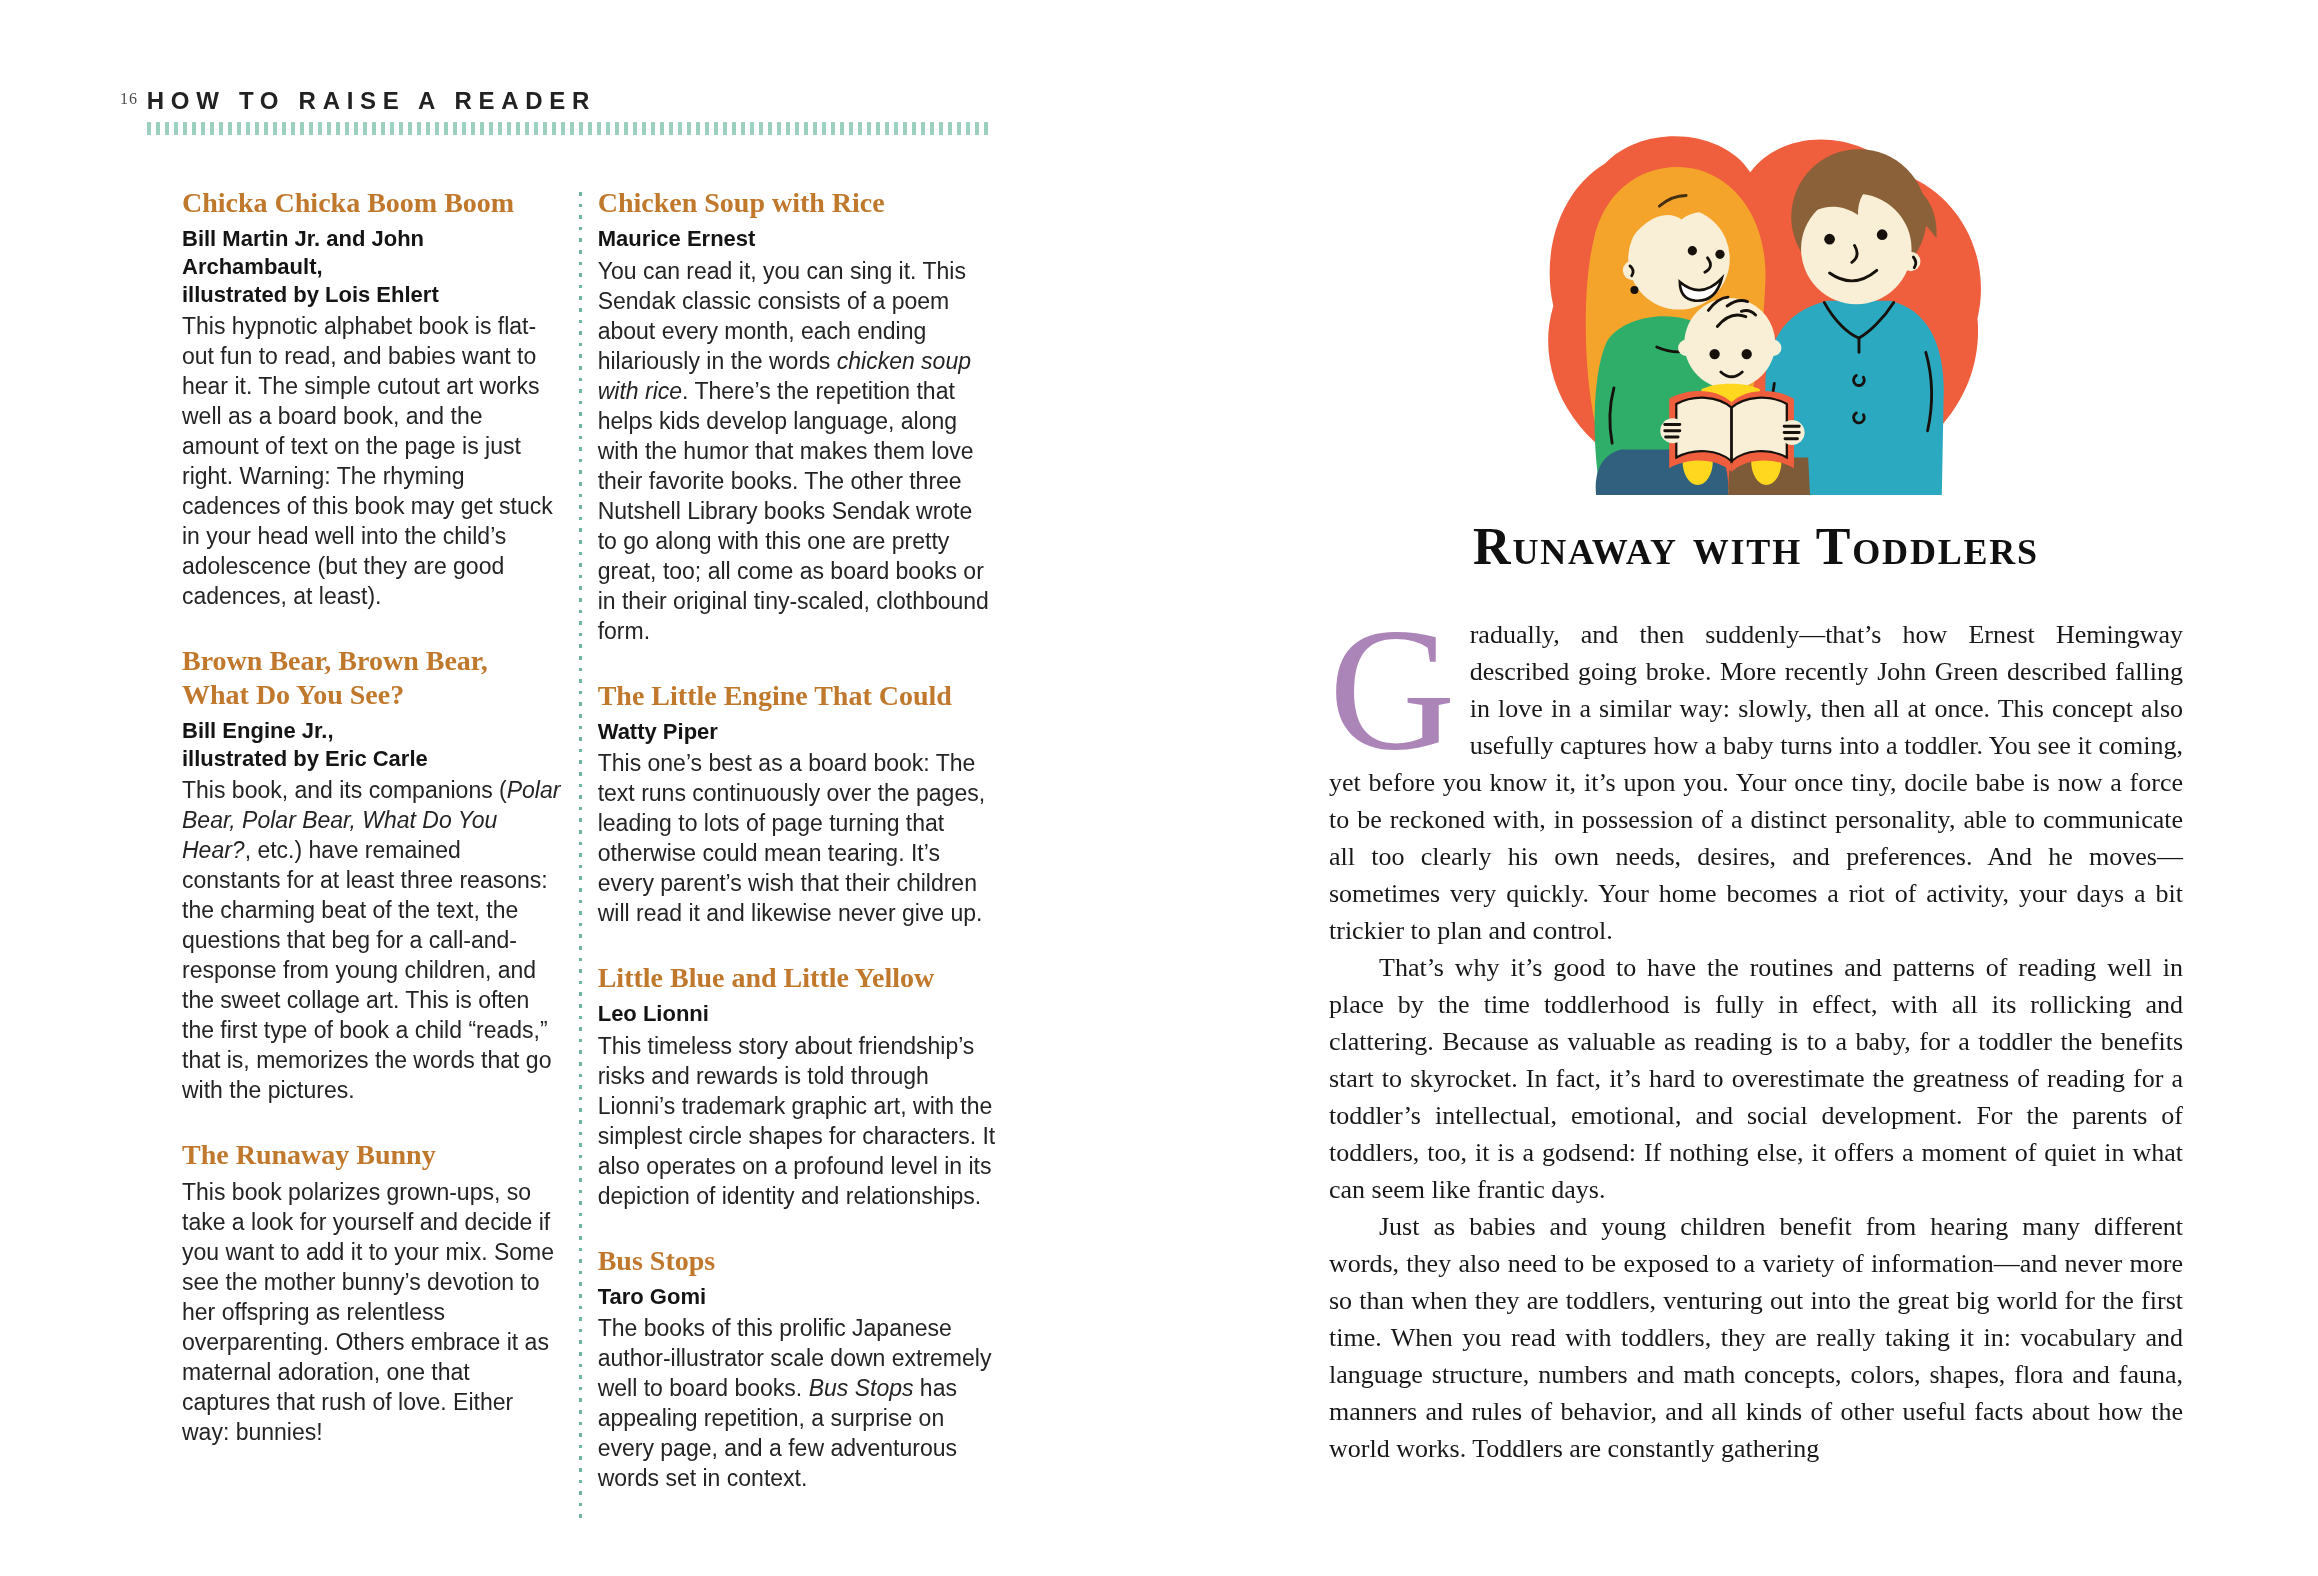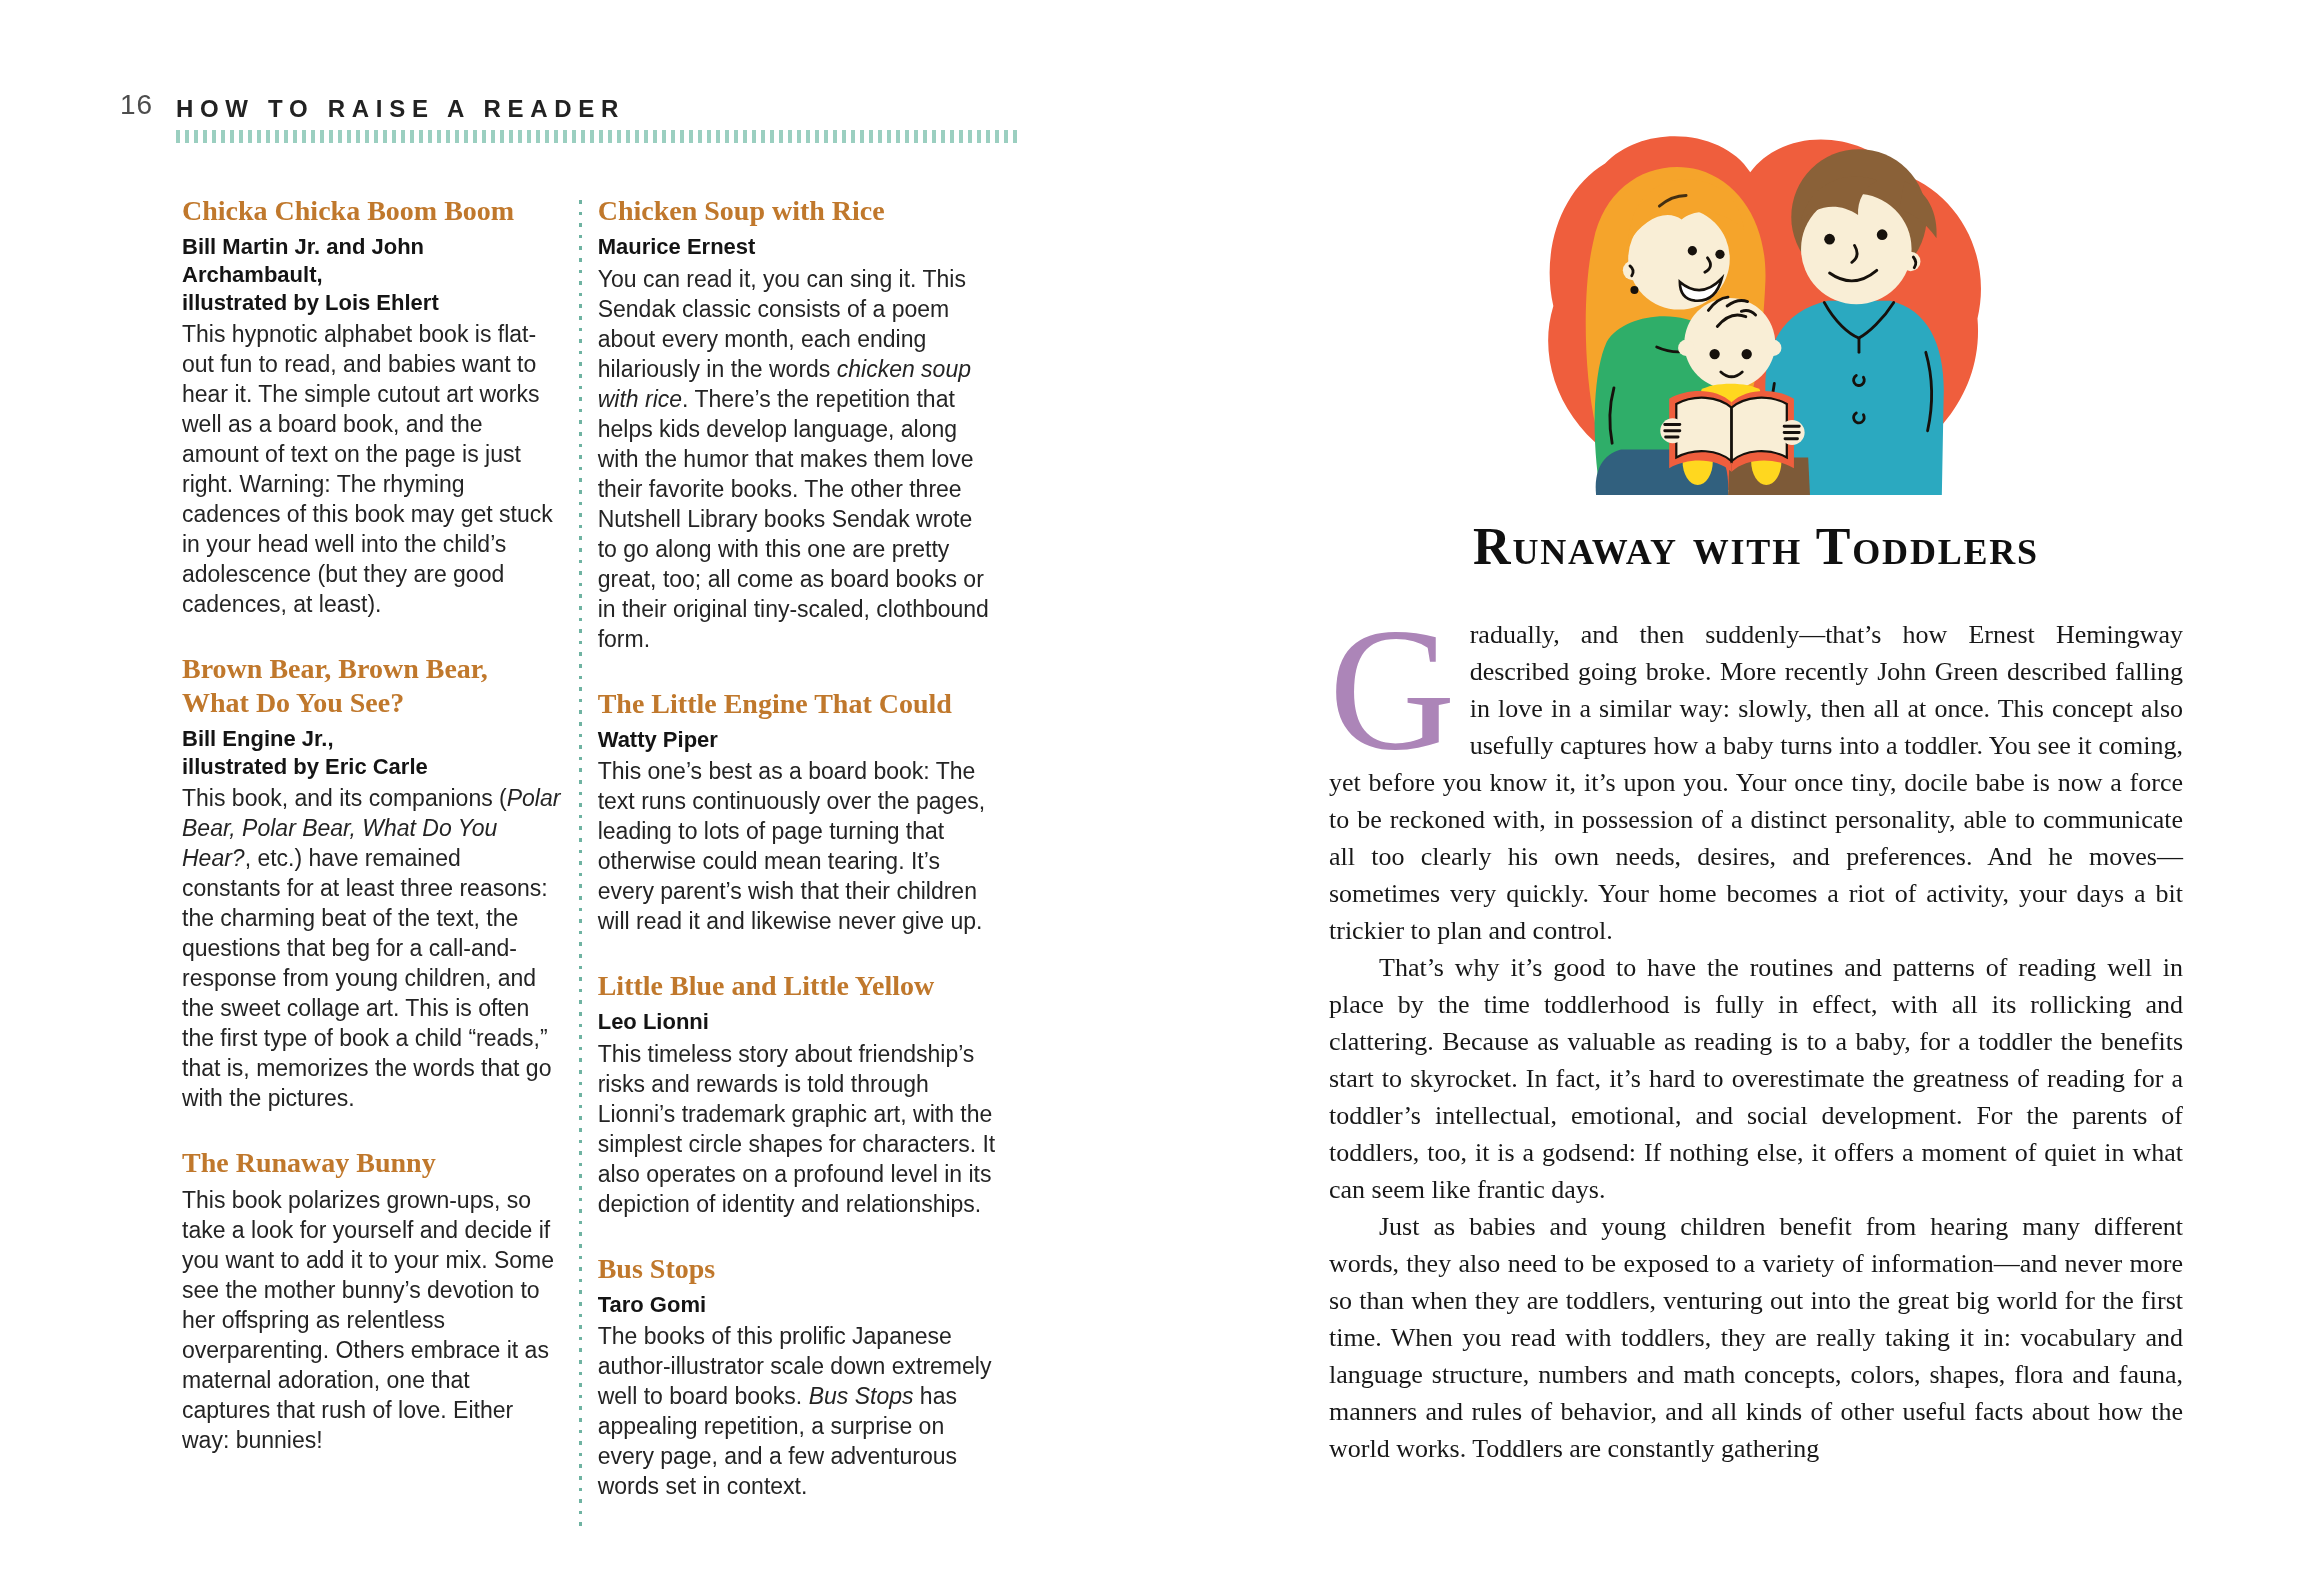--- a/index.html
+++ b/index.html
@@ -3,22 +3,22 @@
 <meta charset="utf-8">
 <style>
   html,body{margin:0;padding:0;}
   body{
     width:2319px;height:1577px;position:relative;background:#ffffff;
     font-family:"Liberation Sans", sans-serif;color:#1f1f1f;overflow:hidden;
   }
   
   .left-page{position:absolute;left:120px;top:89px;width:901px;}
   .page-header{display:flex;align-items:flex-start;}
-  .pagenum{font-size:28px;color:#4d4d4d;letter-spacing:0.9px;margin-right:23px;line-height:1;padding-top:1.8px;}
-  .head-block{flex:1;margin-top:8px;}
+  .pagenum{font-size:16px;color:#4d4d4d;letter-spacing:0.9px;margin-right:9px;line-height:1;padding-top:1.8px;font-family:Liberation Serif, serif;}
+  .head-block{flex:1;}
   .running-head{display:block;font-size:24px;font-weight:600;color:#222;letter-spacing:6.7px;line-height:1;}
   .head-rule{margin-top:9px;height:13.4px;width:843px;
     background:repeating-linear-gradient(90deg,#9bcfc0 0 3.6px,transparent 3.6px 9px);}
   .columns{display:flex;margin-left:62px;margin-top:51px;}
   .col1{width:382px;}
   .col2{width:400px;}
   .divider{width:2.7px;margin:5.4px 16px 0 15px;
     background:repeating-linear-gradient(180deg,#6fb3a2 0 3.6px,transparent 3.6px 11.6px);}
   .book{margin-bottom:33px;}
   .book-title{margin:0 0 5.4px 0;font-family:"Liberation Serif",serif;font-weight:700;

